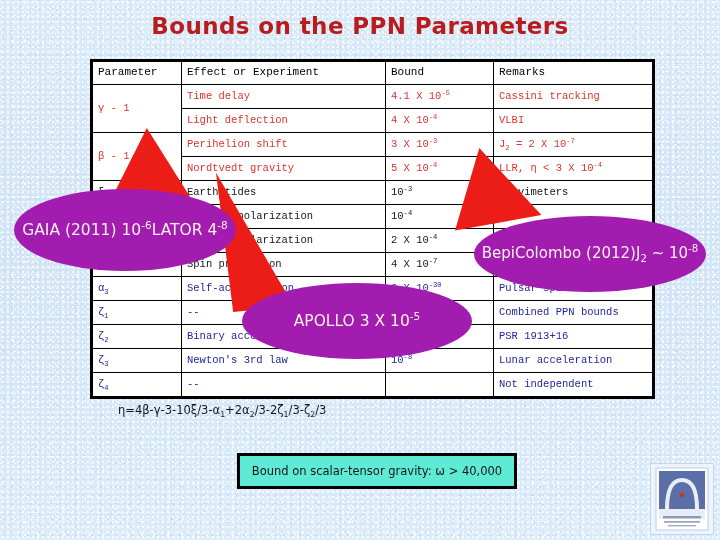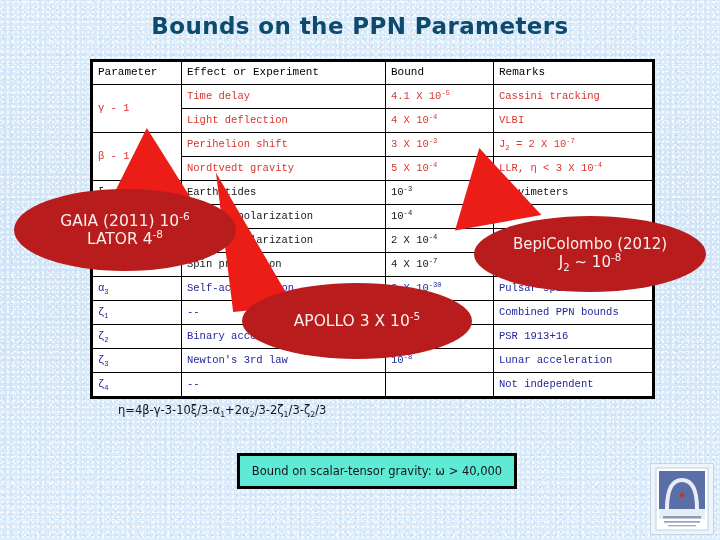--- a/index.html
+++ b/index.html
@@ -29,21 +29,21 @@
     background-size: 7px 7px, 9px 9px, 5px 5px, 11px 11px, 6px 6px, 8px 8px, 13px 13px, 10px 10px, 100% 100%;
     z-index: 0;
   }
 
   .layer { position: absolute; z-index: 2; }
 
   
   #title {
     left: 0; top: 13px; width: 720px;
     text-align: center;
-    color: #0c4a6e;
+    color: #b91c1c;
     font-family: "DejaVu Sans", sans-serif;
     font-size: 23px;
     font-weight: bold;
     letter-spacing: 0.4px;
     white-space: nowrap;
   }
 
   
   #bounds-table {
     left: 90px; top: 59px;
@@ -102,24 +102,24 @@
     background: #5eead4;
     border: 3px solid #000000;
     display: flex; align-items: center; justify-content: center;
     color: #16161a;
     font-size: 11.5px;
     white-space: nowrap;
   }
 
   
   .callout {
-    background: #b91c1c;
+    background: #a21caf;
     border-radius: 50%;
     display: flex;
-    flex-direction: column;
+    flex-direction: row;
     align-items: center;
     justify-content: center;
     color: #fdf0ec;
     text-align: center;
     font-size: 16px;
     line-height: 1.18;
     z-index: 6;
     white-space: nowrap;
   }
   .tail {

